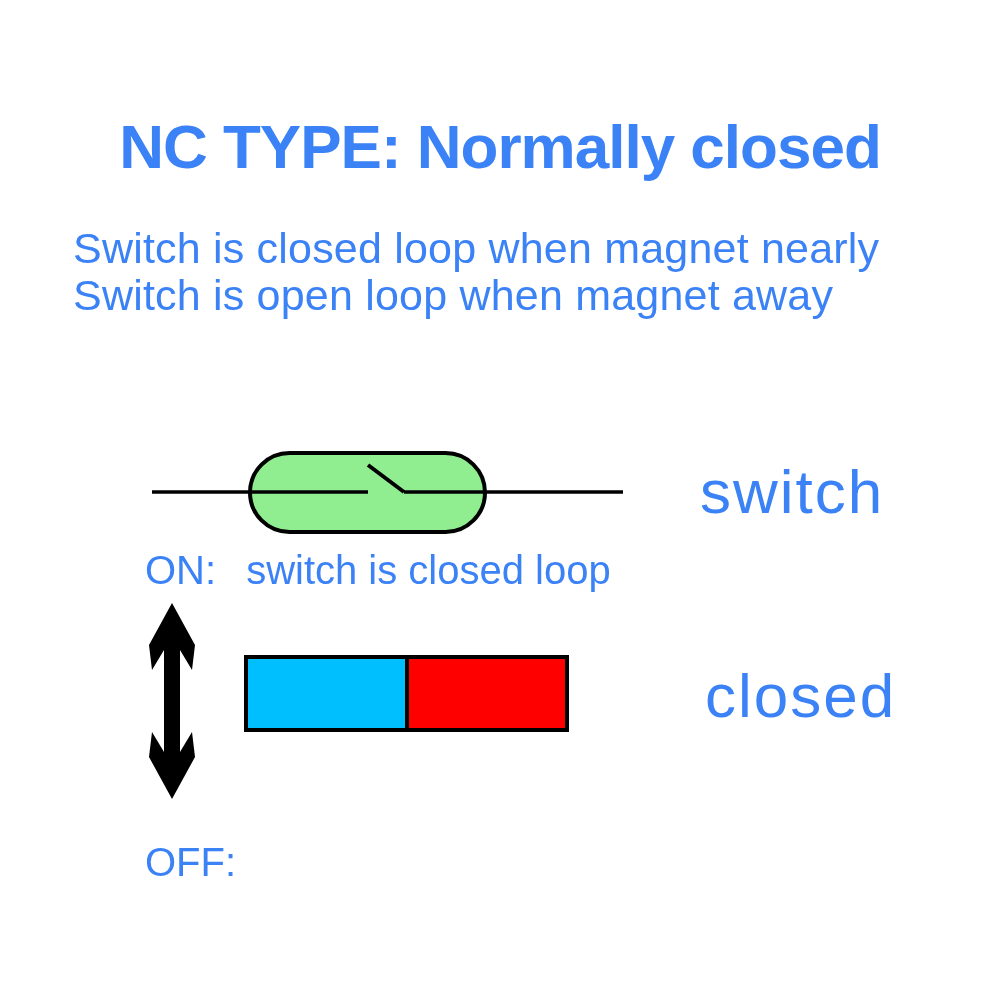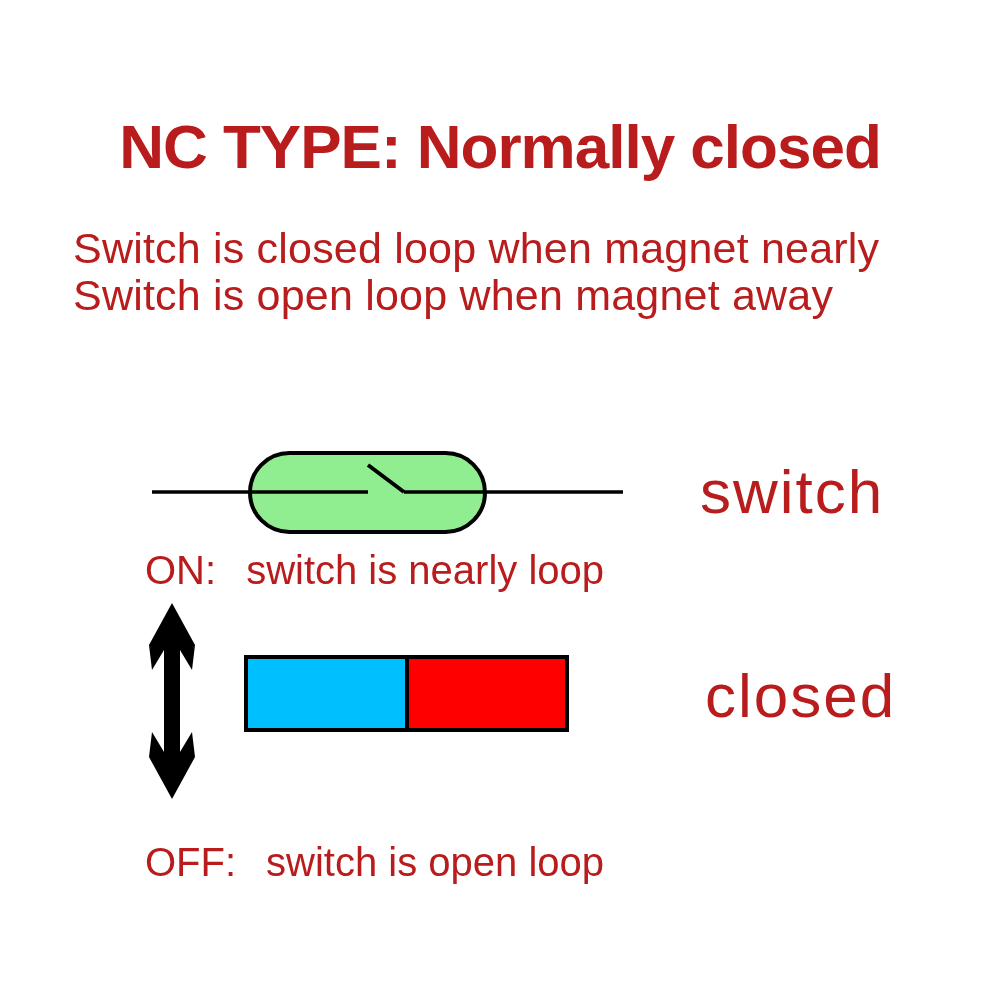--- a/index.html
+++ b/index.html
@@ -7,21 +7,21 @@
     padding: 0;
     background: #ffffff;
   }
   .canvas {
     position: relative;
     width: 1000px;
     height: 1000px;
     background: #ffffff;
     overflow: hidden;
     font-family: "Liberation Sans", "DejaVu Sans", sans-serif;
-    color: #b91c1c;
+    color: #3b82f6;
   }
   .abs { position: absolute; }
   .title {
     left: 0;
     right: 0;
     top: 111px;
     text-align: center;
     font-size: 62px;
     font-weight: bold;
     letter-spacing: -1px;
@@ -85,24 +85,23 @@
   <div class="abs subtitle">
     <div>Switch is closed loop when magnet nearly</div>
     <div>Switch is open loop when magnet away</div>
   </div>
 
   <div class="abs part-label switch-label">switch</div>
 
   <div class="abs status-line on-line">
     <span>ON:</span>
       <span class="gap"></span>
-      <span>switch is nearly loop</span>
+      <span>switch is closed loop</span>
   </div>
 
   <div class="abs part-label magnet-label">closed</div>
 
   <div class="abs status-line off-line">
     <span>OFF:</span>
       <span class="gap"></span>
-      <span>switch is open loop</span>
   </div>
 
 </div>
 
 </body></html>

